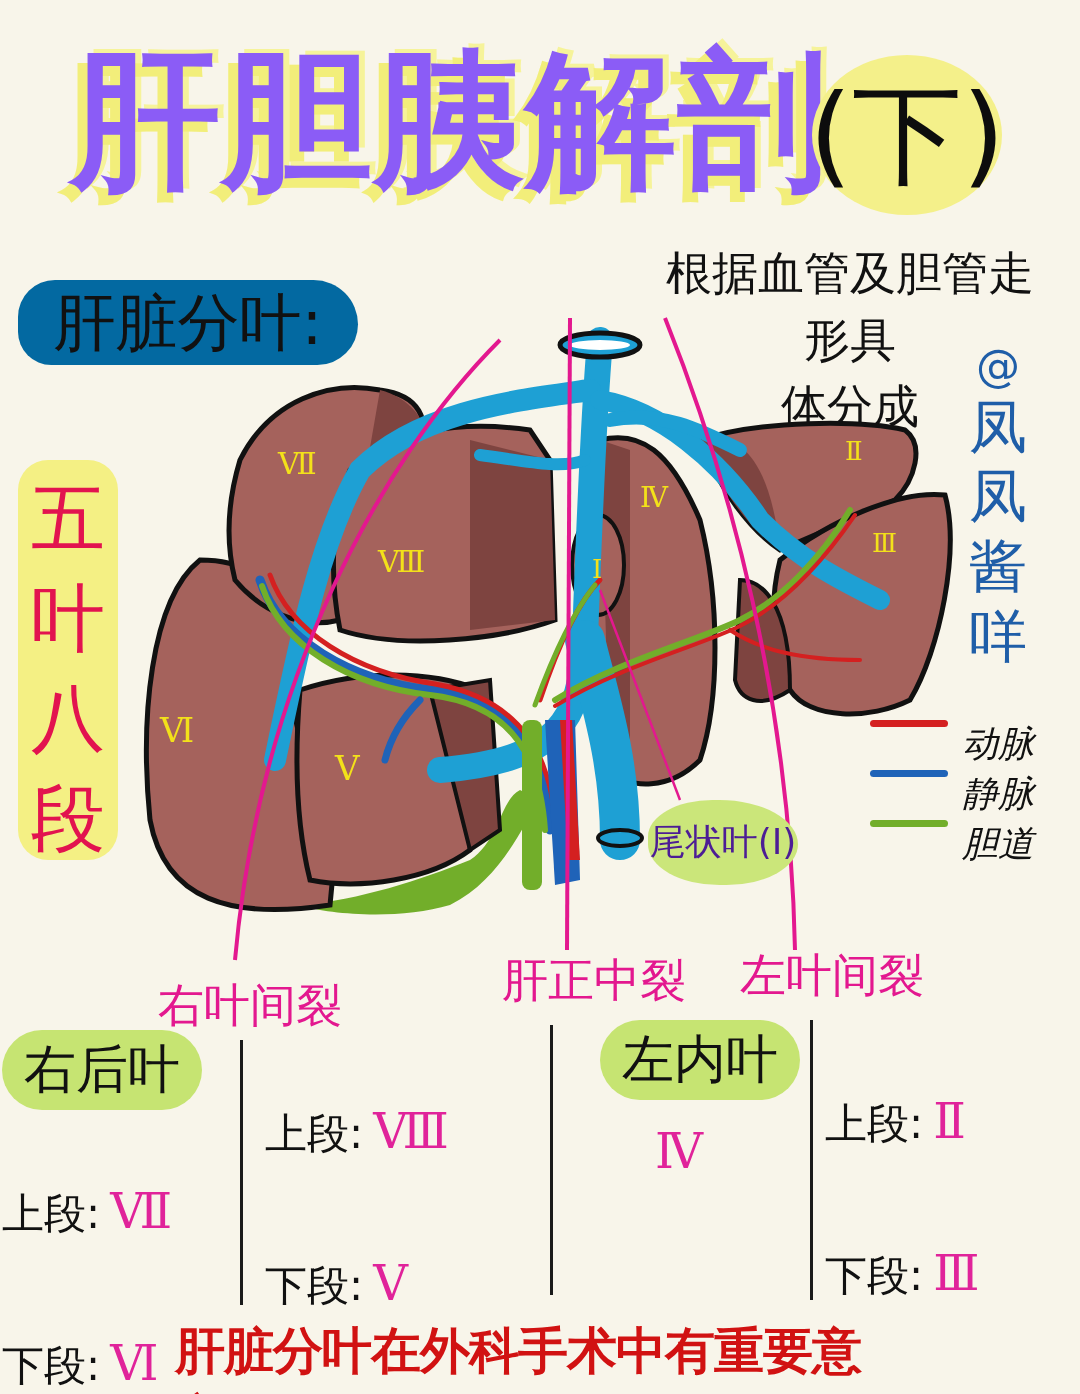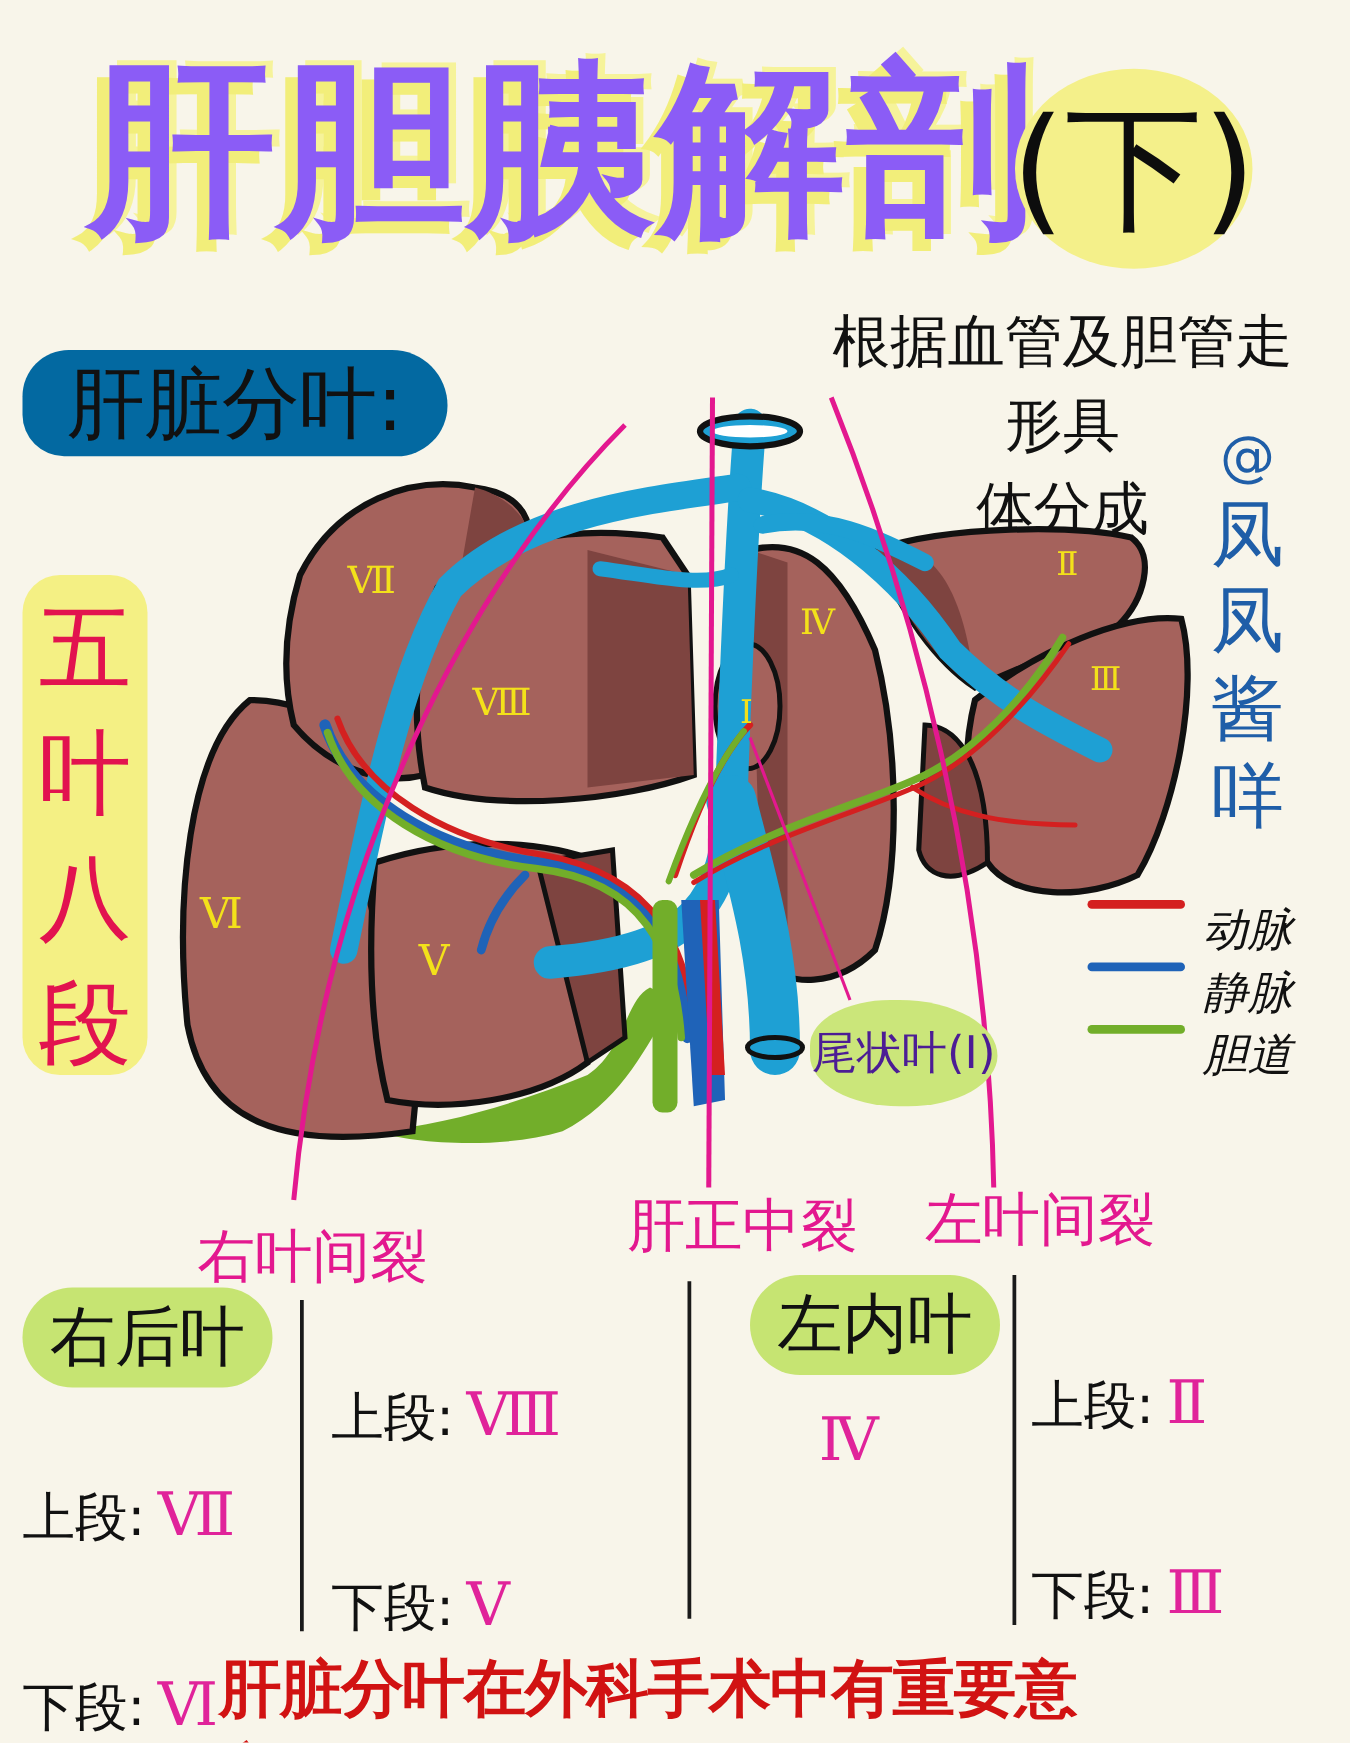--- a/index.html
+++ b/index.html
@@ -190,21 +190,21 @@
 </div>
 
 <div class="abs caudate">
   <span>尾状叶(Ⅰ)</span>
 </div>
 
 <div class="abs fissure fissure-right">右叶间裂</div>
 <div class="abs fissure fissure-middle">肝正中裂</div>
 <div class="abs fissure fissure-left">左叶间裂</div>
 
-<div class="abs lobe-col" style="left:18px;width:220px;">
+<div class="abs lobe-col" style="left:2px;width:220px;">
   <div class="lobe-head">
       <span>右后叶</span>
     </div>
   <div class="seg-row">
       <span class="seg-label">上段:</span>
       <span class="seg-val">Ⅶ</span>
     </div>
   <div class="seg-row" style="margin-top:48px">
       <span class="seg-label">下段:</span>
       <span class="seg-val">Ⅵ</span>

